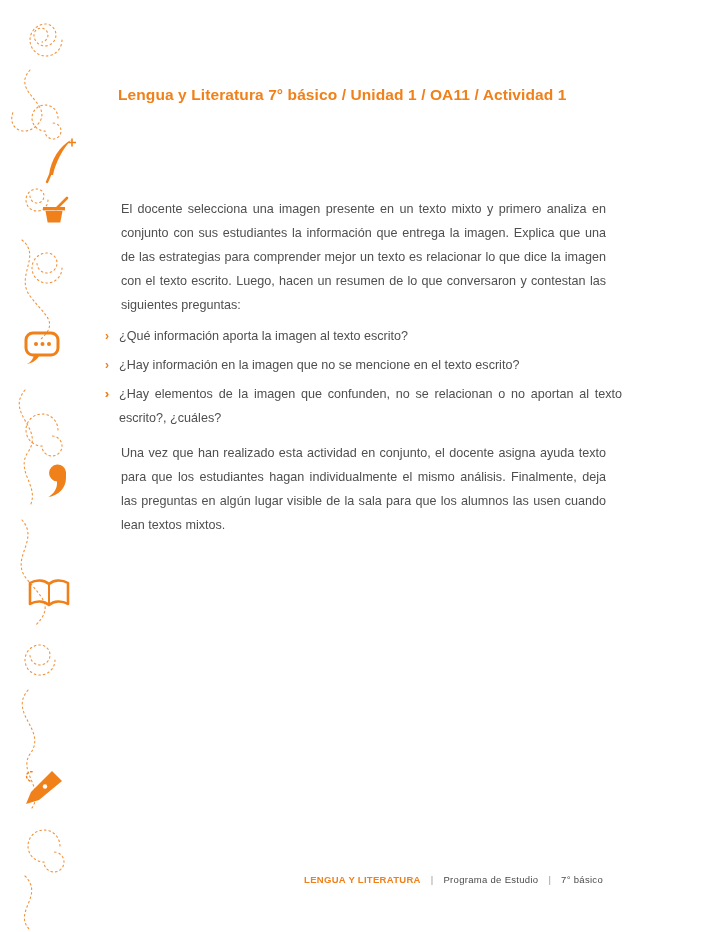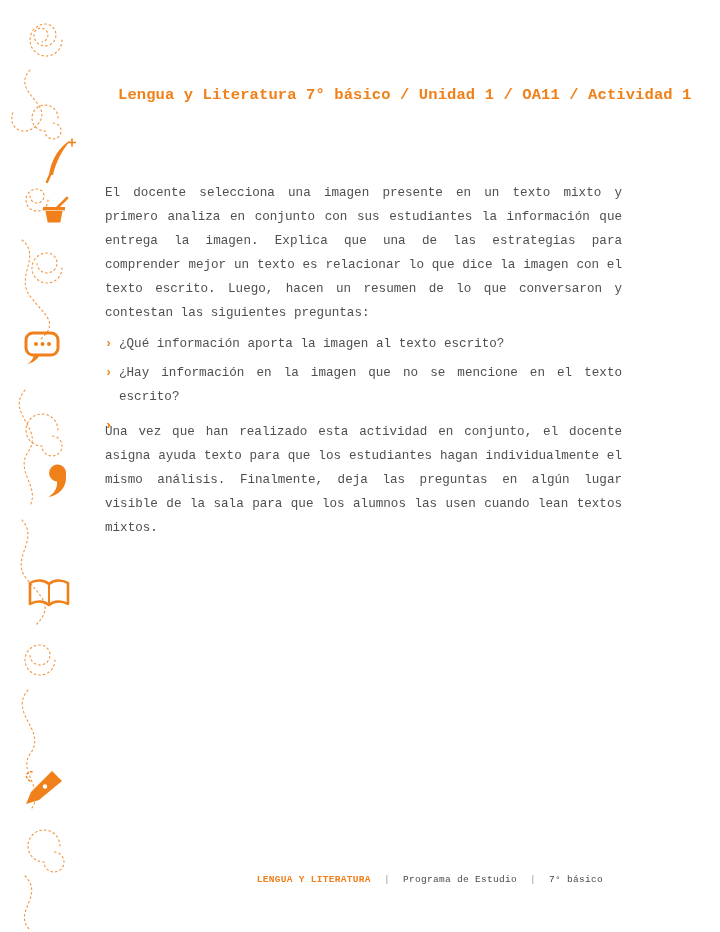--- a/index.html
+++ b/index.html
@@ -2,21 +2,21 @@
 <html><head>
 <meta charset="utf-8">
 <style>
   html, body { margin: 0; padding: 0; background: #ffffff; }
   .page {
     position: relative;
     width: 720px;
     height: 932px;
     background: #ffffff;
     overflow: hidden;
-    font-family: Liberation Mono, monospace;
+    font-family: Liberation Sans, sans-serif;
   }
 
   
   .margin-art {
     position: absolute;
     left: 0; top: 0;
     width: 92px; height: 932px;
     pointer-events: none;
   }
   .curls { position: absolute; left: 0; top: 0; }
@@ -53,21 +53,21 @@
   }
   .text-col {
     position: absolute;
     left: 105px; top: 181px;
     width: 517px;
     font-size: 12.6px;
     line-height: 24px;
     color: #4f4f4f;
     text-align: justify;
   }
-  .text-col p { margin: 0; }
+  .text-col p { margin: 16px; }
   .para-intro { margin-bottom: 7px !important; }
   .questions {
     list-style: none;
     margin: 0 0 11px 0;
     padding: 0;
   }
   .questions li {
     position: relative;
     padding-left: 14px;
     margin: 5px 0;
@@ -176,20 +176,21 @@
       </li>
       <li>
         <span class="bullet-marker">›</span>
         <span>¿Hay información en la imagen que no se mencione en el texto escrito?</span>
       </li>
       <li>
         <span class="bullet-marker">›</span>
       </li>
       <li>
         <span class="bullet-marker">›</span>
+        <span>¿Hay elementos de la imagen que confunden, no se relacionan o no aportan al texto escrito?, ¿cuáles?</span>
       </li>
     </ul>
 
     <p class="para-closing">Una vez que han realizado esta actividad en conjunto, el docente asigna ayuda texto para que los estudiantes hagan individualmente el mismo análisis. Finalmente, deja las preguntas en algún lugar visible de la sala para que los alumnos las usen cuando lean textos mixtos.</p>
   </main>
 
   <footer class="page-footer">
     <span class="footer-brand">LENGUA Y LITERATURA</span>
     <span class="footer-sep">|</span>
     <span>Programa de Estudio</span>

